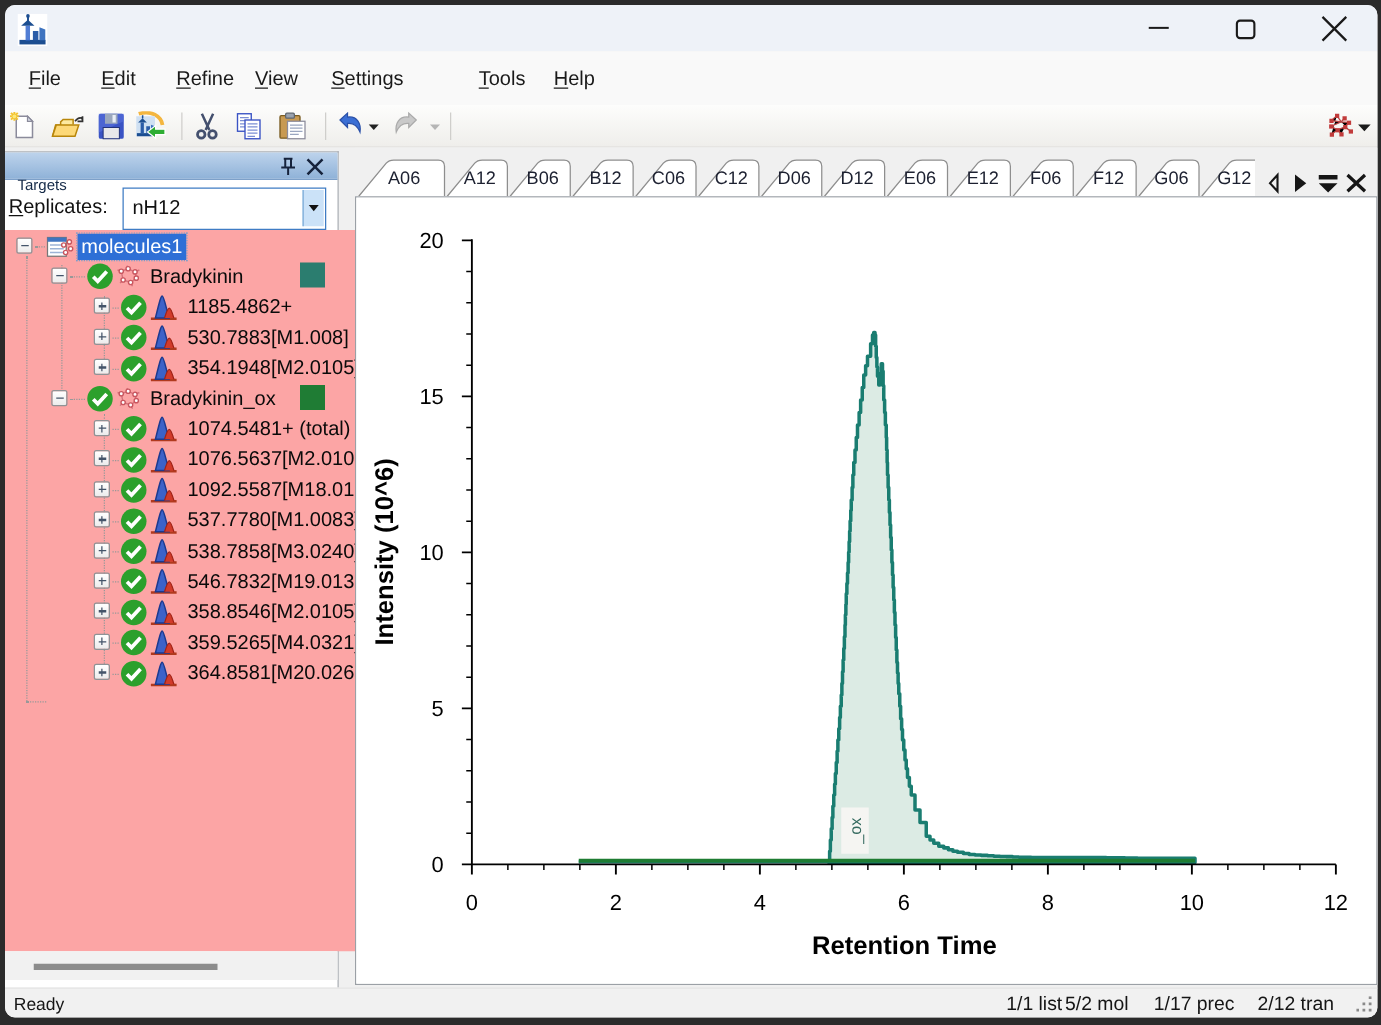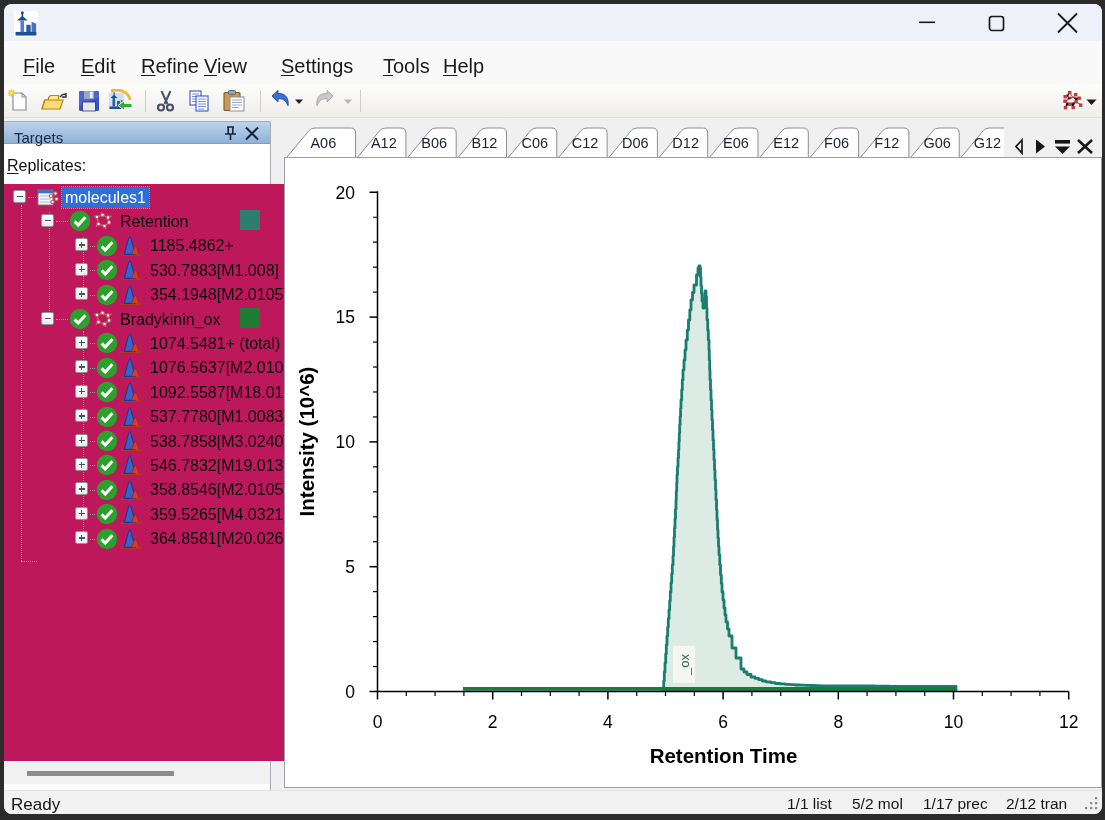--- a/index.html
+++ b/index.html
@@ -3,51 +3,51 @@
 <style>
 *{margin:0;padding:0;box-sizing:border-box}
 html,body{width:1105px;height:820px;overflow:hidden}
 body{background:#2b2b2b;font-family:"Liberation Sans",sans-serif;position:relative}
 #win{position:absolute;left:4px;top:4px;width:1098px;height:810px;background:#f0f0f0;border-radius:8px;overflow:hidden}
 #titlebar{position:absolute;left:0;top:0;width:100%;height:37px;background:#eef2f8}
 #title-ico{position:absolute;left:10px;top:7px}
 #title-txt{position:absolute;left:42px;top:8px;font-size:17.5px;color:#191919}
 .capbtn{position:absolute;top:0}
 #menubar{position:absolute;left:0;top:37px;width:100%;height:43px;background:#f9f9f9}
-.mi{position:absolute;top:14px;font-size:20px;color:#1a1a1a}
+.mi{position:absolute;top:14px;font-size:16px;color:#1a1a1a}
 .mi u{text-decoration-thickness:1px;text-underline-offset:2px}
 #toolbar{position:absolute;left:0;top:80px;width:100%;height:34px;background:linear-gradient(#fdfdfc,#efeeeb);border-bottom:1px solid #e2e1de}
 .tbi{position:absolute;top:5px}
 .tbsep{position:absolute;top:6px;width:1px;height:22px;background:#cfcecb}
 #main{position:absolute;left:0;top:114px;width:100%;height:672px;background:#f0f0f0}
 #panel{position:absolute;left:0;top:3px;width:267px;height:677px;background:#fff;border-right:1px solid #a9adb3;border-top:1px solid #a9adb3}
 #phead{position:absolute;left:0;top:0;width:100%;height:22px;background:linear-gradient(#bdd3ec,#8fb2d8);border-bottom:1px solid #7da0c9}
-#phead span{position:absolute;left:10px;top:7px;font-size:15px;color:#152a47}
+#phead span{position:absolute;left:10px;top:19px;font-size:12px;color:#152a47}
 #repl{position:absolute;left:3px;top:35px;font-size:16px;color:#111}
 #repl u{text-decoration-thickness:1px;text-underline-offset:2px}
 #combo{position:absolute;left:94px;top:28px;width:163px;height:34px;background:#fff;border:1.5px solid #3f7cc4}
 #combo .val{position:absolute;left:7px;top:7px;font-size:16px;color:#111}
 #combo .btn{position:absolute;right:1px;top:1px;width:17px;height:29px;background:#cbe2f8;border-left:1px solid #7aa9d6}
 #combo .btn:after{content:"";position:absolute;left:4px;top:12px;border:4.5px solid transparent;border-top:5.5px solid #111}
-#tree{position:absolute;left:0;top:62px;width:304px;height:577px;background:#be185d;overflow:hidden}
+#tree{position:absolute;left:0;top:62px;width:304px;height:577px;background:#fca5a5;overflow:hidden}
 .trow{position:absolute;height:21px;line-height:21px;font-size:16px;color:#0a0a0a;white-space:nowrap}
 .sel{background:#2e6fd6;color:#fff;padding:0 3px;outline:1px dotted #7a9cc9}
 .vdot{position:absolute;width:1px;border-left:1px dotted #989898}
 .hdot{position:absolute;height:1px;border-top:1px dotted #989898}
 .xp{position:absolute;width:13px;height:13px;background:linear-gradient(#fff,#ececec);border:1px solid #8f9396;border-radius:2px}
 .xp .h{position:absolute;left:2.5px;top:5px;width:6px;height:1.5px;background:#44546a}
 .xp .v{position:absolute;left:4.8px;top:2.7px;width:1.5px;height:6px;background:#44546a}
 .ticon{position:absolute}
 .swatch{position:absolute;left:236px;width:20px;height:20px}
 #hscroll{position:absolute;left:0;top:639px;width:266px;height:23px;background:#f1f1f1}
 #hscroll .thumb{position:absolute;left:23px;top:10px;width:147px;height:5px;background:#8c8c8c}
 #doc{position:absolute;left:280px;top:0;width:882px;height:672px}
 #chartpanel{position:absolute;left:0;top:39px;width:818px;height:631px;background:#fff;border:1px solid #9ba0a6}
 #status{position:absolute;left:0;top:786px;width:100%;height:24px;background:#f1f1f1;border-top:1px solid #e3e3e3}
-#status .lt{position:absolute;left:7px;top:4px;font-size:17px;color:#151515}
+#status .lt{position:absolute;left:7px;top:4px;font-size:14px;color:#151515}
 #status .rt{position:absolute;top:4px;font-size:15.5px;color:#151515}
 </style></head><body>
 <div id="win">
 <div id="titlebar">
   <svg id="title-ico" width="24" height="26" viewBox="0 0 23 23" preserveAspectRatio="none">
     <rect x="0" y="0" width="23" height="23" fill="#fff"></rect>
     <rect x="1.5" y="18.5" width="20" height="3.2" fill="#1c4e91"></rect>
     <rect x="6.2" y="8.5" width="3.4" height="10.5" fill="#36c" opacity="0.85"></rect>
     <polygon points="2.8,8.5 13,8.5 8,4.2" fill="#1c4e91"></polygon>
     <rect x="7.3" y="1.8" width="1.5" height="3.5" fill="#1c4e91"></rect>
@@ -63,21 +63,21 @@
       </svg>
   <svg class="capbtn" style="left:1049px" width="28" height="37">
         <path d="M5 9.5 L24 28.5 M24 9.5 L5 28.5" stroke="#1a1a1a" stroke-width="1.8" fill="none"></path>
       </svg>
 </div>
 <div id="menubar">
   <span class="mi" style="left:19px"><u>F</u>ile</span>
   <span class="mi" style="left:77px"><u>E</u>dit</span>
   <span class="mi" style="left:137px"><u>R</u>efine</span>
   <span class="mi" style="left:200px"><u>V</u>iew</span>
-  <span class="mi" style="left:277px"><u>S</u>ettings</span>
+  <span class="mi" style="left:261px"><u>S</u>ettings</span>
   <span class="mi" style="left:379px"><u>T</u>ools</span>
   <span class="mi" style="left:439px"><u>H</u>elp</span>
 </div>
 <div id="toolbar">
   <svg class="tbi" style="left:3px" width="24" height="24" viewBox="0 0 24 24">
     <path d="M6 4 h9 l4 4 v13 h-13 z" fill="#fff" stroke="#8b8b9b" stroke-width="1.2"></path>
     <path d="M15 4 l4 4 h-4 z" fill="#d8dde8" stroke="#8b8b9b" stroke-width="1"></path>
     <g stroke="#f4c430" stroke-width="1.6">
           <path d="M4.5 0.5 v7 M1 4 h7 M1.8 1.3 l5.4 5.4 M7.2 1.3 l-5.4 5.4"></path>
         </g>
@@ -175,20 +175,24 @@
   <svg style="position:absolute;left:218px;top:3px" width="17" height="17" viewBox="0 0 17 17">
             <g stroke="#16233c" stroke-width="1.6" fill="none">
               <path d="M5 2 h7 M6.2 2 v7 M10.8 2 v7 M3 9 h11 M8.5 9 v6"></path>
             </g>
           </svg>
   <svg style="position:absolute;left:240px;top:4px" width="16" height="15" viewBox="0 0 16 15">
             <path d="M2 1.5 L14 13.5 M14 1.5 L2 13.5" stroke="#16233c" stroke-width="2" fill="none"></path>
           </svg>
 </div>
     <div id="repl"><u>R</u>eplicates:</div>
+    <div id="combo">
+          <span class="val">nH12</span>
+          <span class="btn"></span>
+        </div>
     <div id="tree">
           <div class="vdot" style="left:16.5px;top:21px;height:356px"></div>
           <div class="hdot" style="left:16.5px;top:377px;width:16.5px"></div>
           <div class="vdot" style="left:44.5px;top:28px;height:107px"></div>
           <div class="vdot" style="left:78.5px;top:53px;height:57.60000000000002px"></div>
           <div class="vdot" style="left:78.5px;top:147px;height:207.60000000000002px"></div>
           <div class="hdot" style="left:24px;top:13px;width:8px"></div>
           <span class="xp" style="left:9px;top:5.5px">
             <i class="h"></i>
           </span>
@@ -220,21 +224,21 @@
             </g>
             <g fill="#fff" stroke="#c9565f" stroke-width="1.1">
               <circle cx="5" cy="5.5" r="1.7"></circle>
               <circle cx="10.5" cy="3.5" r="1.7"></circle>
               <circle cx="16" cy="6" r="1.7"></circle>
               <circle cx="17" cy="11" r="1.7"></circle>
               <circle cx="12.5" cy="14.5" r="1.7"></circle>
               <circle cx="6.5" cy="12.5" r="1.7"></circle>
             </g>
           </svg>
-          <span class="trow" style="left:116px;top:26.900000000000006px">Retention</span>
+          <span class="trow" style="left:116px;top:26.900000000000006px">Bradykinin</span>
           <span class="swatch" style="top:26px;background:#2b7d6f"></span>
           <div class="hdot" style="left:86px;top:61.80000000000001px;width:5px"></div>
           <span class="xp" style="left:71px;top:54.30000000000001px">
             <i class="h"></i>
             <i class="v"></i>
           </span>
           <svg class="ticon" style="left:92px;top:50.80000000000001px" width="22" height="22" viewBox="0 0 22 22">
             <circle cx="11" cy="11" r="10.2" fill="#2ca02c"></circle>
             <path d="M5.6 11.4 L9.2 15 L16.4 7.2" stroke="#fff" stroke-width="3" fill="none"></path>
           </svg>
@@ -543,21 +547,21 @@
             <text x="668.5" y="570" text-anchor="middle" font-size="17.5" fill="#000" font-family="Liberation Sans">10</text>
             <text x="783.7" y="570" text-anchor="middle" font-size="17.5" fill="#000" font-family="Liberation Sans">12</text>
             <text x="438.5" y="605" text-anchor="middle" font-size="20.5" font-weight="bold" fill="#000" font-family="Liberation Sans">Retention Time</text>
             <text transform="rotate(-90 22 283.5)" x="22" y="290.5" text-anchor="middle" font-size="20.5" font-weight="bold" fill="#000" font-family="Liberation Sans">Intensity (10^6)</text>
           </svg>
         </div>
   </div>
 </div>
 <div id="status">
   <span class="lt">Ready</span>
-  <span class="rt" style="left:783px">1/1 list</span>
+  <span class="rt" style="left:801px">1/1 list</span>
       <span class="rt" style="left:848px">5/2 mol</span>
       <span class="rt" style="left:919px">1/17 prec</span>
       <span class="rt" style="left:1002px">2/12 tran</span>
   <svg style="position:absolute;right:3px;top:6px" width="14" height="14">
         <g fill="#8a8a8a">
           <rect x="10" y="10" width="2.2" height="2.2"></rect>
           <rect x="10" y="5" width="2.2" height="2.2"></rect>
           <rect x="10" y="0" width="2.2" height="2.2"></rect>
           <rect x="5" y="10" width="2.2" height="2.2"></rect>
           <rect x="5" y="5" width="2.2" height="2.2"></rect>

